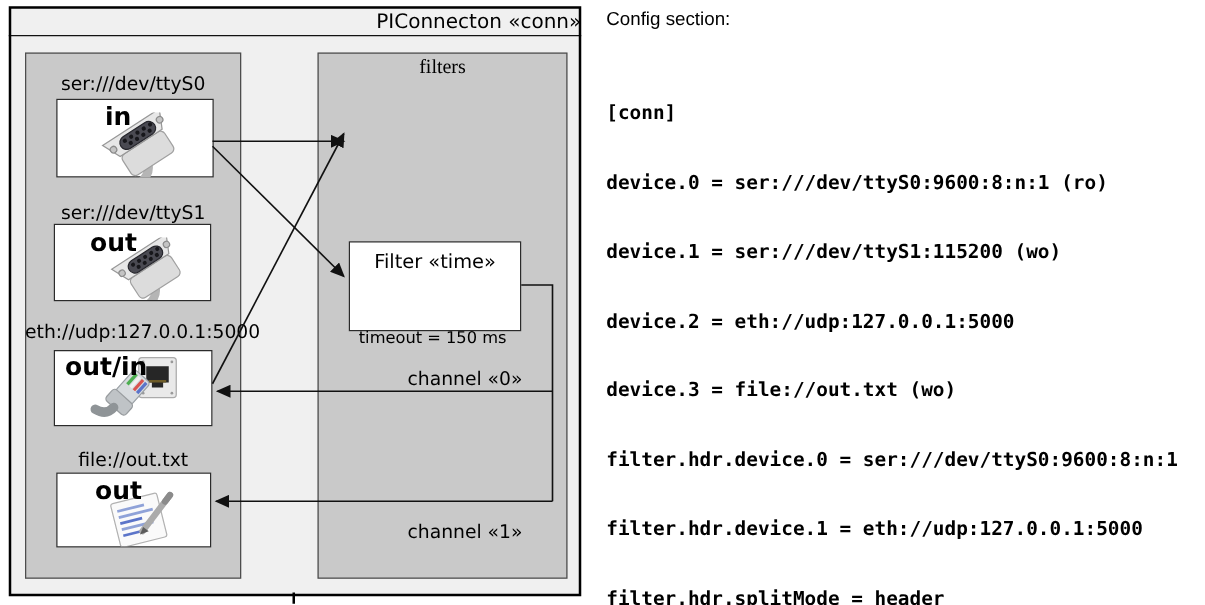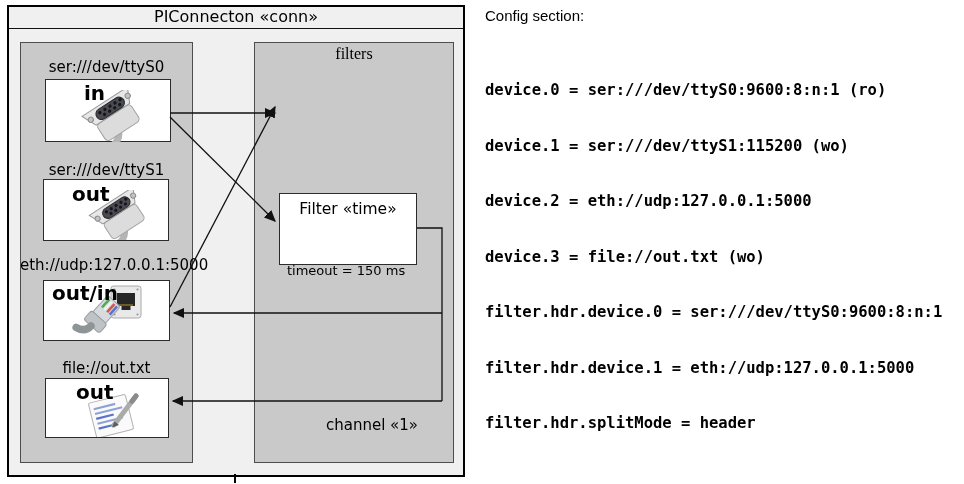--- a/index.html
+++ b/index.html
@@ -3,21 +3,21 @@
 <meta charset="utf-8">
 <style>
   html,body{margin:0;padding:0;background:#fff;}
   #canvas{position:relative;width:964px;height:484px;background:#fff;overflow:hidden;
           font-family:"DejaVu Sans",sans-serif;color:#000;}
 
   
   #diagram{position:absolute;left:7px;top:5px;width:458px;height:472px;background:#f0f0f0;}
   .outer-border{position:absolute;inset:0;border:2.5px solid #000;pointer-events:none;z-index:40;}
   .title-bar{position:absolute;left:0;top:0;width:100%;height:23px;line-height:24px;
-             text-align:center;font-size:16px;border-bottom:1.4px solid #111;}
+             text-align:right;font-size:16px;border-bottom:1.4px solid #111;}
   .group{position:absolute;background:#c9c9c9;border:1.4px solid #4d4d4d;box-sizing:border-box;}
   .node{position:absolute;background:#fff;border:1.6px solid #2b2b2b;box-sizing:border-box;z-index:5;}
   .url-label{position:absolute;font-size:15px;text-align:center;z-index:6;}
   .dir-label{position:absolute;font-size:20px;line-height:22px;z-index:7;font-weight:bold;}
   .grp-label{position:absolute;font-size:16px;text-align:center;z-index:6;font-family:Liberation Serif, serif;}
   .filter-title{position:absolute;left:0;top:6px;width:100%;text-align:center;font-size:15.5px;}
   .filter-props{position:absolute;left:7px;font-size:13px;line-height:17px;white-space:pre;}
   .chan-label{position:absolute;left:248px;width:163px;text-align:right;font-size:15px;z-index:6;}
   #wires{position:absolute;left:0;top:0;width:458px;height:472px;z-index:20;pointer-events:none;}
   .icon-box{position:absolute;z-index:6;}
@@ -147,20 +147,21 @@
     </div>
 
 
     <div class="node" style="left:272px;top:188px;width:138px;height:72px;">
       <div class="filter-title">Filter «time»</div>
       <div class="filter-props" style="top:34px;">
         <div>timeout = 150 ms</div>
       </div>
     </div>
 
+    <div class="chan-label" style="top:289px;">channel «0»</div>
     <div class="chan-label" style="top:373px;margin-top:38px;">channel «1»</div>
 
     <svg id="wires" viewBox="0 0 458 472">
       <defs>
         <marker id="arr" markerWidth="10" markerHeight="8" refX="8" refY="4" orient="auto">
           <path d="M0,0 L9,4 L0,8 z" fill="#111"></path>
         </marker>
       </defs>
       <g stroke="#111" stroke-width="1.3" fill="none">
         <path d="M163 108 L268 108" marker-end="url(#arr)"></path>
@@ -172,20 +173,21 @@
       </g>
     </svg>
 
     <div class="bottom-tick"></div>
     <div class="outer-border"></div>
   </div>
 
   <div id="config">
     <div id="config-heading">Config section:</div>
     <div id="config-lines">
+      <div>[conn]</div>
       <div>device.0 = ser:///dev/ttyS0:9600:8:n:1 (ro)</div>
       <div>device.1 = ser:///dev/ttyS1:115200 (wo)</div>
       <div>device.2 = eth://udp:127.0.0.1:5000</div>
       <div>device.3 = file://out.txt (wo)</div>
       <div>filter.hdr.device.0 = ser:///dev/ttyS0:9600:8:n:1</div>
       <div>filter.hdr.device.1 = eth://udp:127.0.0.1:5000</div>
       <div>filter.hdr.splitMode = header</div>
       
       
       

